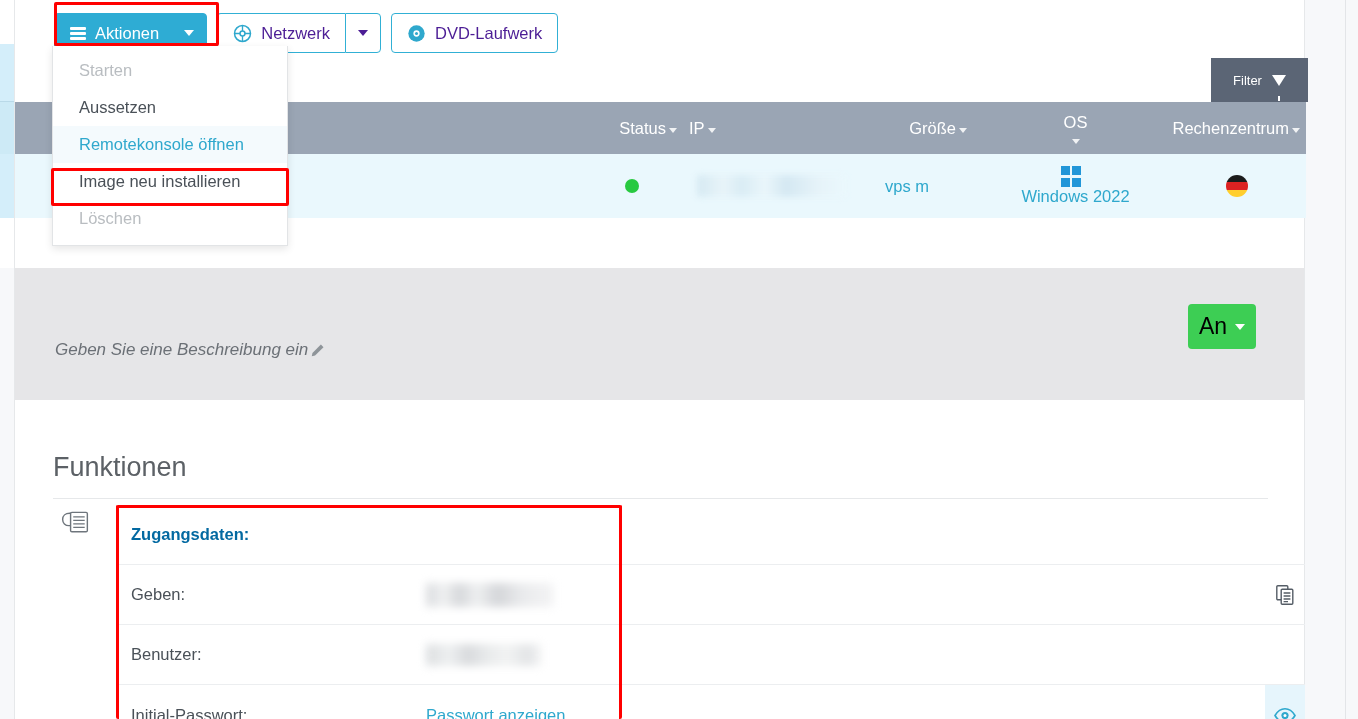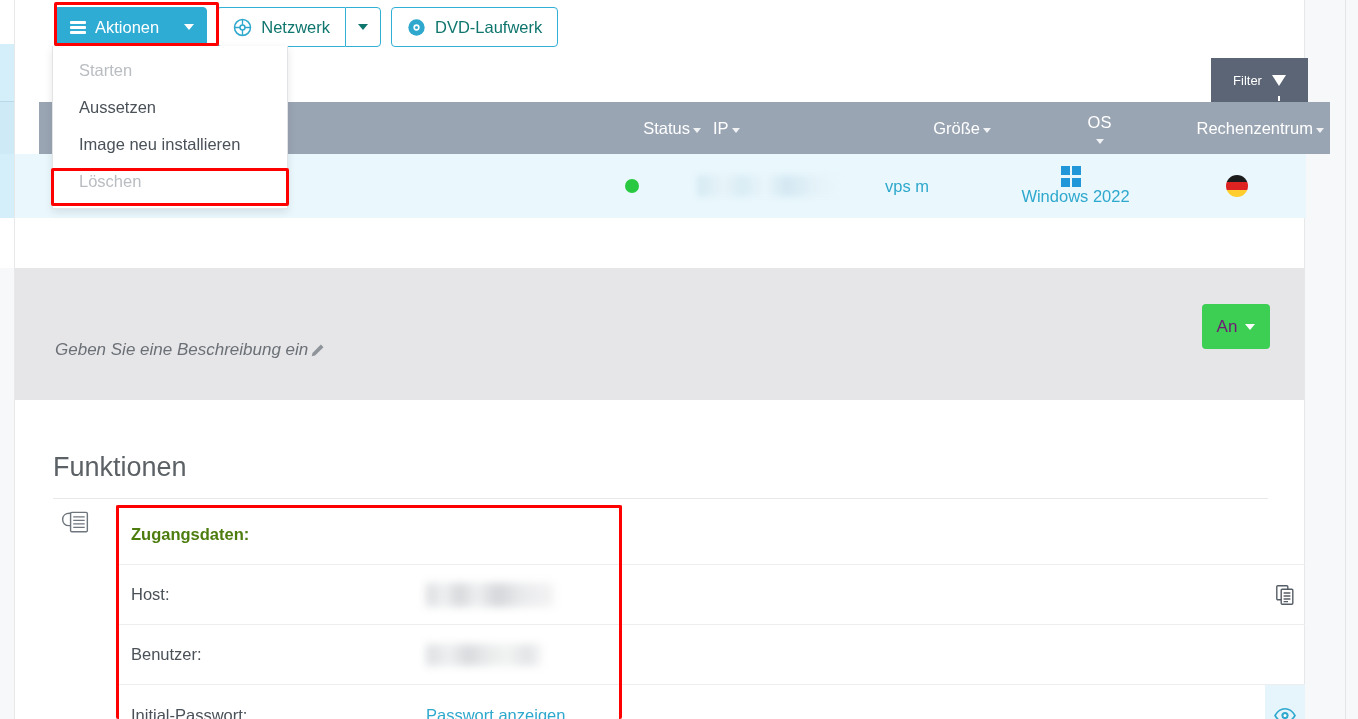--- a/index.html
+++ b/index.html
@@ -13,27 +13,27 @@
 
   
   .right-rule { position: absolute; left: 1345px; top: 0; width: 1px; height: 719px; background: #e3e5e8; }
 
   
   .list-panel {
     position: absolute; left: 14px; top: 0; width: 1291px; height: 268px;
     background: #ffffff; border-left: 1px solid #e6e8ea; border-right: 1px solid #e6e8ea;
   }
   .toolbar {
-    position: absolute; left: 54px; top: 6px; height: 42px;
+    position: absolute; left: 54px; top: 12px; height: 42px;
     display: flex; align-items: center; gap: 10px; z-index: 40;
   }
   .btn {
     height: 40px; display: flex; align-items: center; gap: 9px;
     border: 1px solid #31b0d5; border-radius: 4px; background: #fff;
-    color: #0f766e; font-size: 16.5px; padding: 0 15px; cursor: pointer;
+    color: #4c1d95; font-size: 16.5px; padding: 0 15px; cursor: pointer;
     white-space: nowrap;
   }
   .btn.primary { background: #2eacd4; border-color: #2eacd4; color: #fff; padding-right: 12px; }
   .btn-group { display: flex; }
   .btn-group .btn:first-child { border-top-right-radius: 0; border-bottom-right-radius: 0; border-right: none; }
   .btn-group .btn.caret-only { border-top-left-radius: 0; border-bottom-left-radius: 0; padding: 0 12px; }
   .caret { width: 0; height: 0; border-left: 5px solid transparent; border-right: 5px solid transparent; border-top: 6px solid currentColor; display: inline-block; }
   .btn.primary .caret { border-top-color: #fff; margin-left: 16px; }
 
   .redbox { position: absolute; border: 3px solid #ff0000; border-radius: 2px; pointer-events: none; z-index: 60; }
@@ -61,21 +61,21 @@
     background: #5b6575; color: #ffffff; font-size: 13px;
     display: flex; align-items: center; justify-content: center; gap: 10px;
     cursor: pointer; z-index: 20;
   }
   .funnel { width: 0; height: 0; border-left: 7px solid transparent; border-right: 7px solid transparent; border-top: 11px solid #ffffff; position: relative; }
   .funnel:after { content: ""; position: absolute; left: -1px; top: 10px; width: 2px; height: 5px; background: #fff; }
 
   
   .thead {
     position: absolute; left: 0; top: 102px; width: 1291px; height: 52px;
-    background: #9aa5b4; display: flex; align-items: center; color: #ffffff; font-size: 16.5px; margin-left: 24px;
+    background: #9aa5b4; display: flex; align-items: center; color: #ffffff; font-size: 16.5px;
   }
   .trow {
     position: absolute; left: 0; top: 154px; width: 1291px; height: 64px;
     background: #eaf8fd; display: flex; align-items: center; font-size: 16.5px; color: #2fa8cd;
   }
   .th, .td { display: flex; align-items: center; }
   .th { gap: 3px; }
   .th .dncaret { width: 0; height: 0; border-left: 4px solid transparent; border-right: 4px solid transparent; border-top: 5px solid rgba(255,255,255,0.85); margin-top: 4px; }
 
   .c-name   { width: 572px; padding-left: 24px; }
@@ -116,41 +116,41 @@
   }
   .srv-title {
     position: absolute; left: 38px; top: 22px; font-size: 31px; color: #63686d; font-weight: 300;
     display: flex; align-items: center; gap: 6px; white-space: nowrap;
   }
   .srv-desc {
     position: absolute; left: 40px; top: 72px; font-size: 17px; color: #6b7076; font-style: italic;
     display: flex; align-items: center; gap: 2px; white-space: nowrap;
   }
   .state-btn {
-    position: absolute; right: 34px; top: 36px; width: 68px; height: 45px;
-    background: #3dce54; border-radius: 4px; color: #701a75; font-size: 17px;
+    position: absolute; right: 48px; top: 36px; width: 68px; height: 45px;
+    background: #3dce54; border-radius: 4px; color: #000000; font-size: 23px;
     display: flex; align-items: center; justify-content: center; gap: 8px; cursor: pointer;
   }
   .state-btn .caret { border-top-color: #fff; }
 
   
   .fn-panel {
     position: absolute; left: 14px; top: 400px; width: 1291px; height: 319px;
     background: #ffffff; border-left: 1px solid #e6e8ea; border-right: 1px solid #e6e8ea;
   }
   .fn-title { position: absolute; left: 38px; top: 52px; font-size: 27px; color: #5c6166; font-weight: 300; }
   .fn-rule { position: absolute; left: 38px; top: 98px; width: 1215px; height: 1px; background: #e6e8ea; }
 
   .fn-icon { position: absolute; left: 57px; top: 508px; width: 36px; height: 30px; }
 
   .cred { position: absolute; left: 116px; top: 505px; width: 1189px; }
   .cred-row { height: 60px; display: flex; align-items: center; border-bottom: 1px solid #eceef0; position: relative; }
   .cred-row:last-child { border-bottom: none; }
   .cred-label { width: 310px; padding-left: 15px; font-size: 16.5px; color: #4a5158; }
-  .cred-label.bold { font-weight: bold; color: #4d7c0f; }
+  .cred-label.bold { font-weight: bold; color: #0369a1; }
   .cred-val { flex: 1; display: flex; align-items: center; }
   .blur-host { width: 128px; height: 24px; border-radius: 2px;
     background: linear-gradient(90deg,#d9dbde 0%,#f0f1f2 14%,#d6d8db 26%,#eff0f1 40%,#d4d6d9 56%,#e9eaec 74%,#f4f4f5 100%);
     filter: blur(4px); }
   .blur-user { width: 116px; height: 22px; border-radius: 2px;
     background: linear-gradient(90deg,#dcdee0 0%,#eef0f1 20%,#d8dadd 36%,#e8eaeb 52%,#f2f3f3 70%,#e2e4e6 88%,#f6f6f7 100%);
     filter: blur(4px); }
   .pw-link { color: #2fa8cd; font-size: 16.5px; text-decoration: underline; cursor: pointer; }
   .row-action { position: absolute; right: 0; top: 0; width: 40px; height: 100%; display: flex; align-items: center; justify-content: center; cursor: pointer; }
   .row-action.eye-cell { background: #e6f5fc; }
@@ -268,20 +268,21 @@
         <circle cx="10" cy="10" r="3.3" fill="#ffffff"></circle>
         <circle cx="10" cy="10" r="1.6" fill="#2fa8cd"></circle>
       </svg>
       <span>DVD-Laufwerk</span>
     </div>
   </div>
 
   <div class="dropdown">
     <div class="dd-item disabled">Starten</div>
     <div class="dd-item">Aussetzen</div>
+    <div class="dd-item active">Remotekonsole öffnen</div>
     <div class="dd-item">Image neu installieren</div>
     <div class="dd-item disabled">Löschen</div>
   </div>
 
   <div class="redbox" style="left:54px; top:2px; width:165px; height:44px;"></div>
   <div class="redbox" style="left:51px; top:168px; width:238px; height:38px;"></div>
 
   <div class="title-band">
     <div class="srv-desc">
       <span>Geben Sie eine Beschreibung ein</span>
@@ -306,21 +307,21 @@
     <path d="M18 10 H31 M18 14 H31 M18 18 H31 M18 22 H31" stroke="#6e757c" stroke-width="1.4"></path>
   </svg>
 
   <div class="cred">
     <div class="cred-row">
       <div class="cred-label bold">Zugangsdaten:</div>
       <div class="cred-val"></div>
     </div>
 
     <div class="cred-row">
-      <div class="cred-label">Host:</div>
+      <div class="cred-label">Geben:</div>
       <div class="cred-val">
         <span class="blur-host"></span>
       </div>
       <div class="row-action">
         <svg width="18" height="20" viewBox="0 0 18 20">
           <rect x="0.8" y="0.8" width="11" height="14" rx="1" fill="#ffffff" stroke="#555d66" stroke-width="1.4"></rect>
           <rect x="5.2" y="4.2" width="11.6" height="15" rx="1" fill="#ffffff" stroke="#555d66" stroke-width="1.4"></rect>
           <path d="M7.6 8 H14.4 M7.6 11 H14.4 M7.6 14 H14.4 M7.6 16.6 H12" stroke="#555d66" stroke-width="1.3"></path>
         </svg>
       </div>

